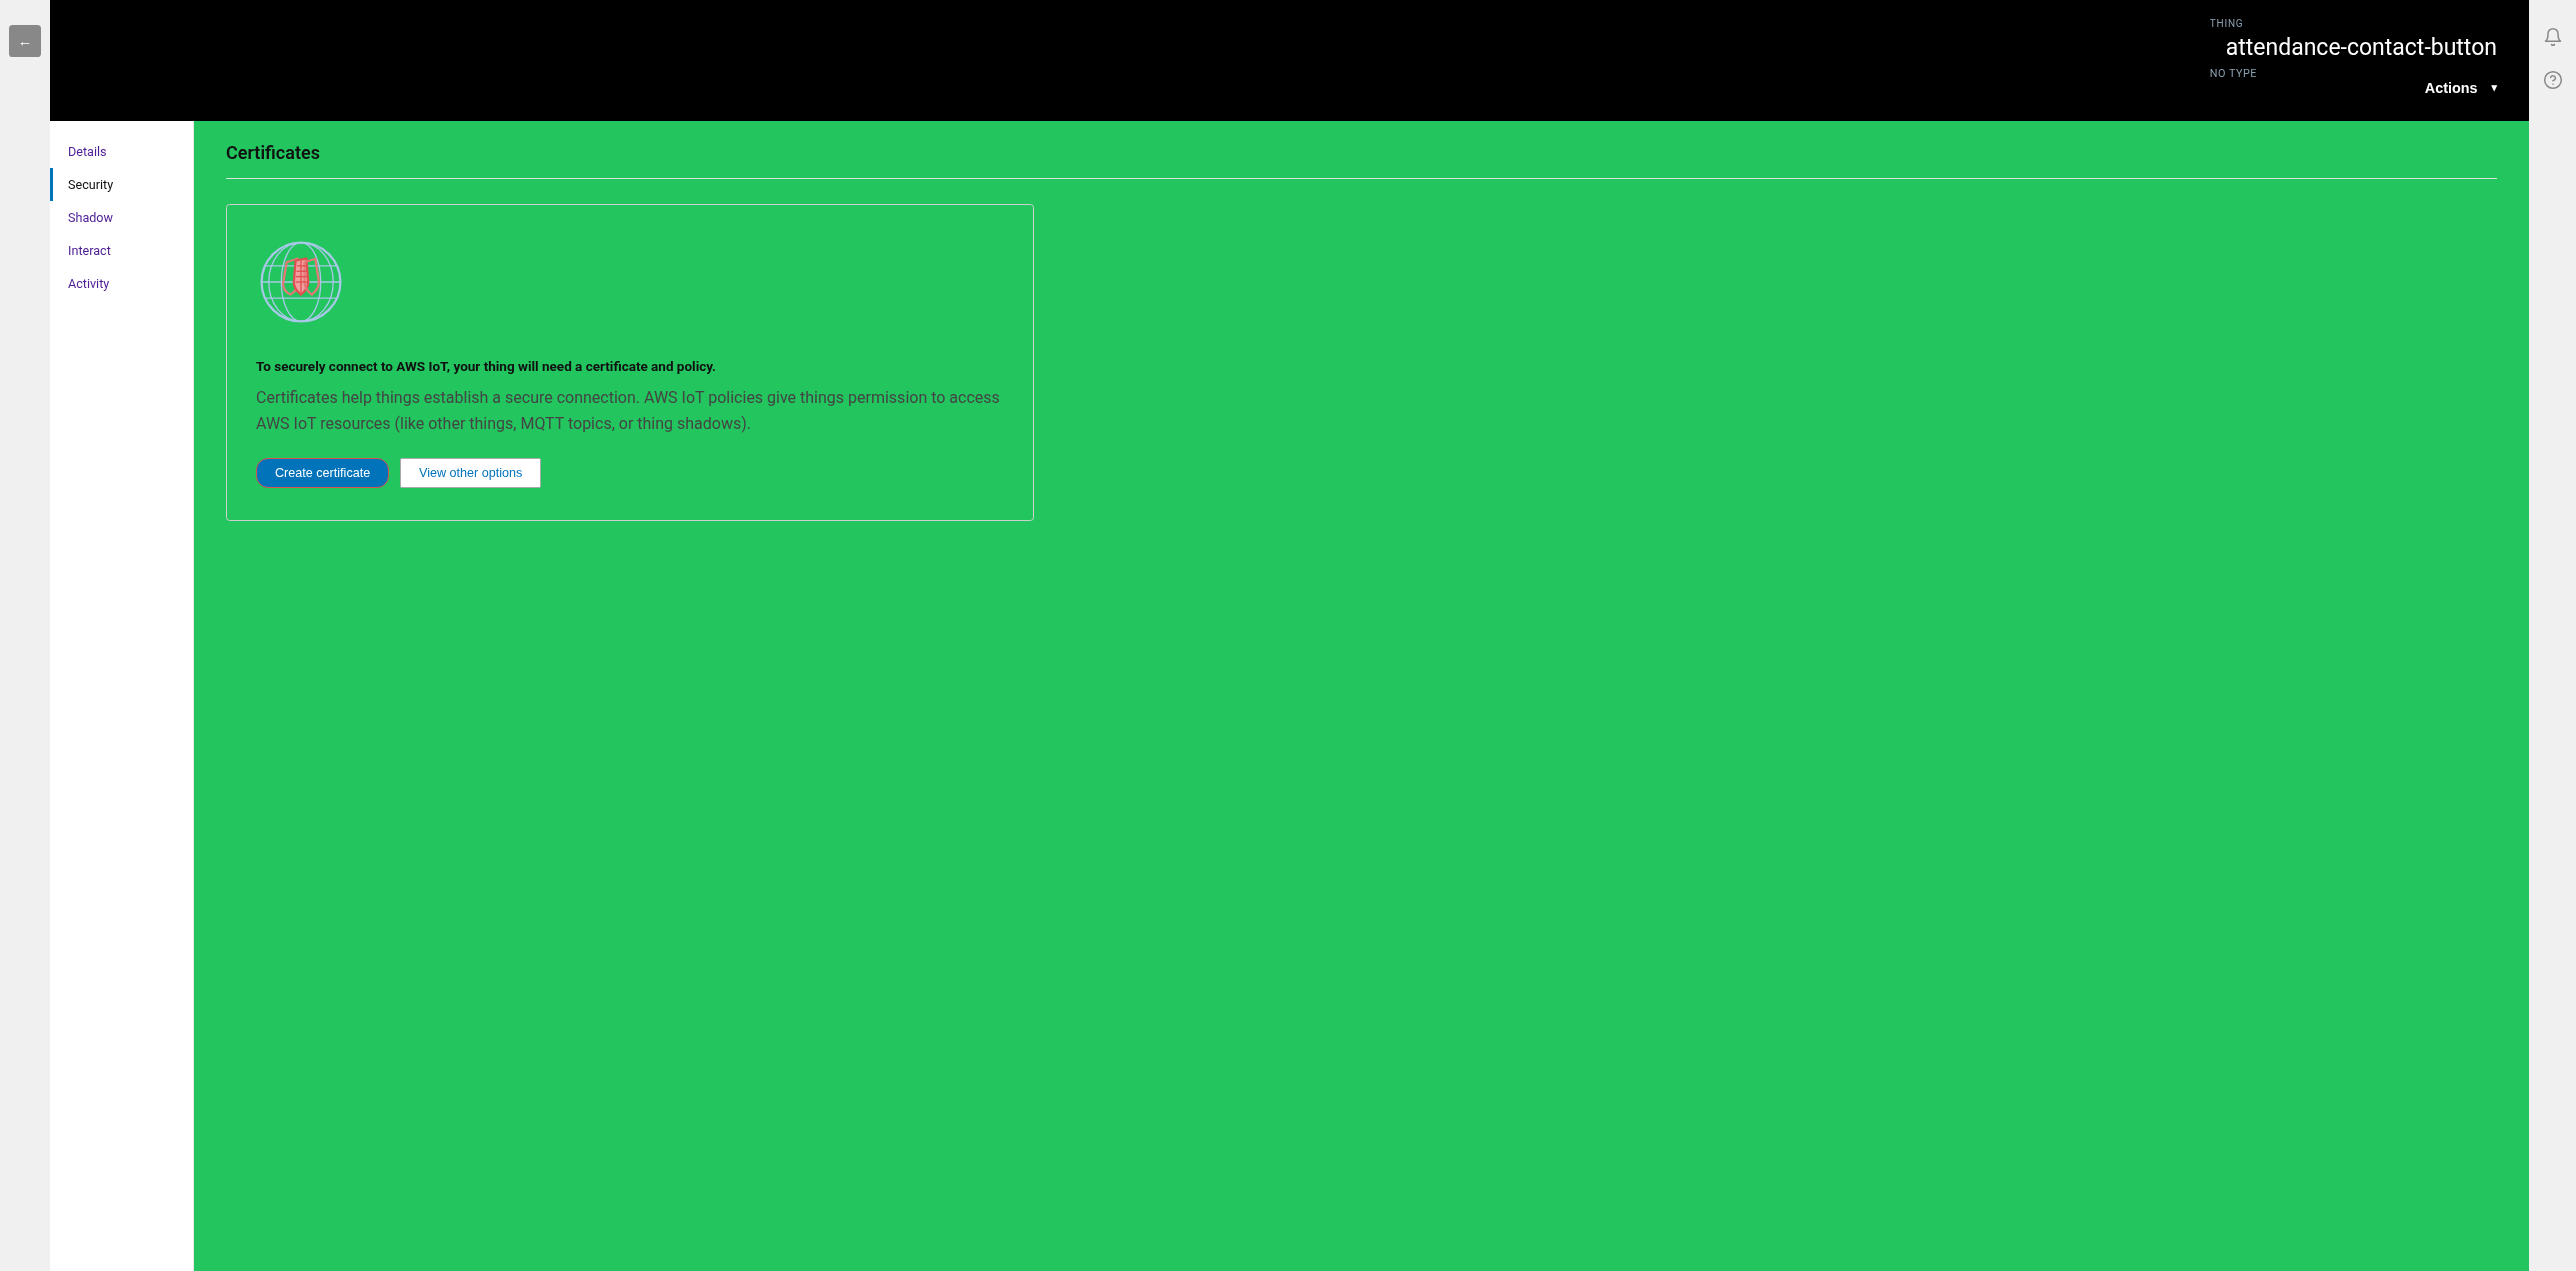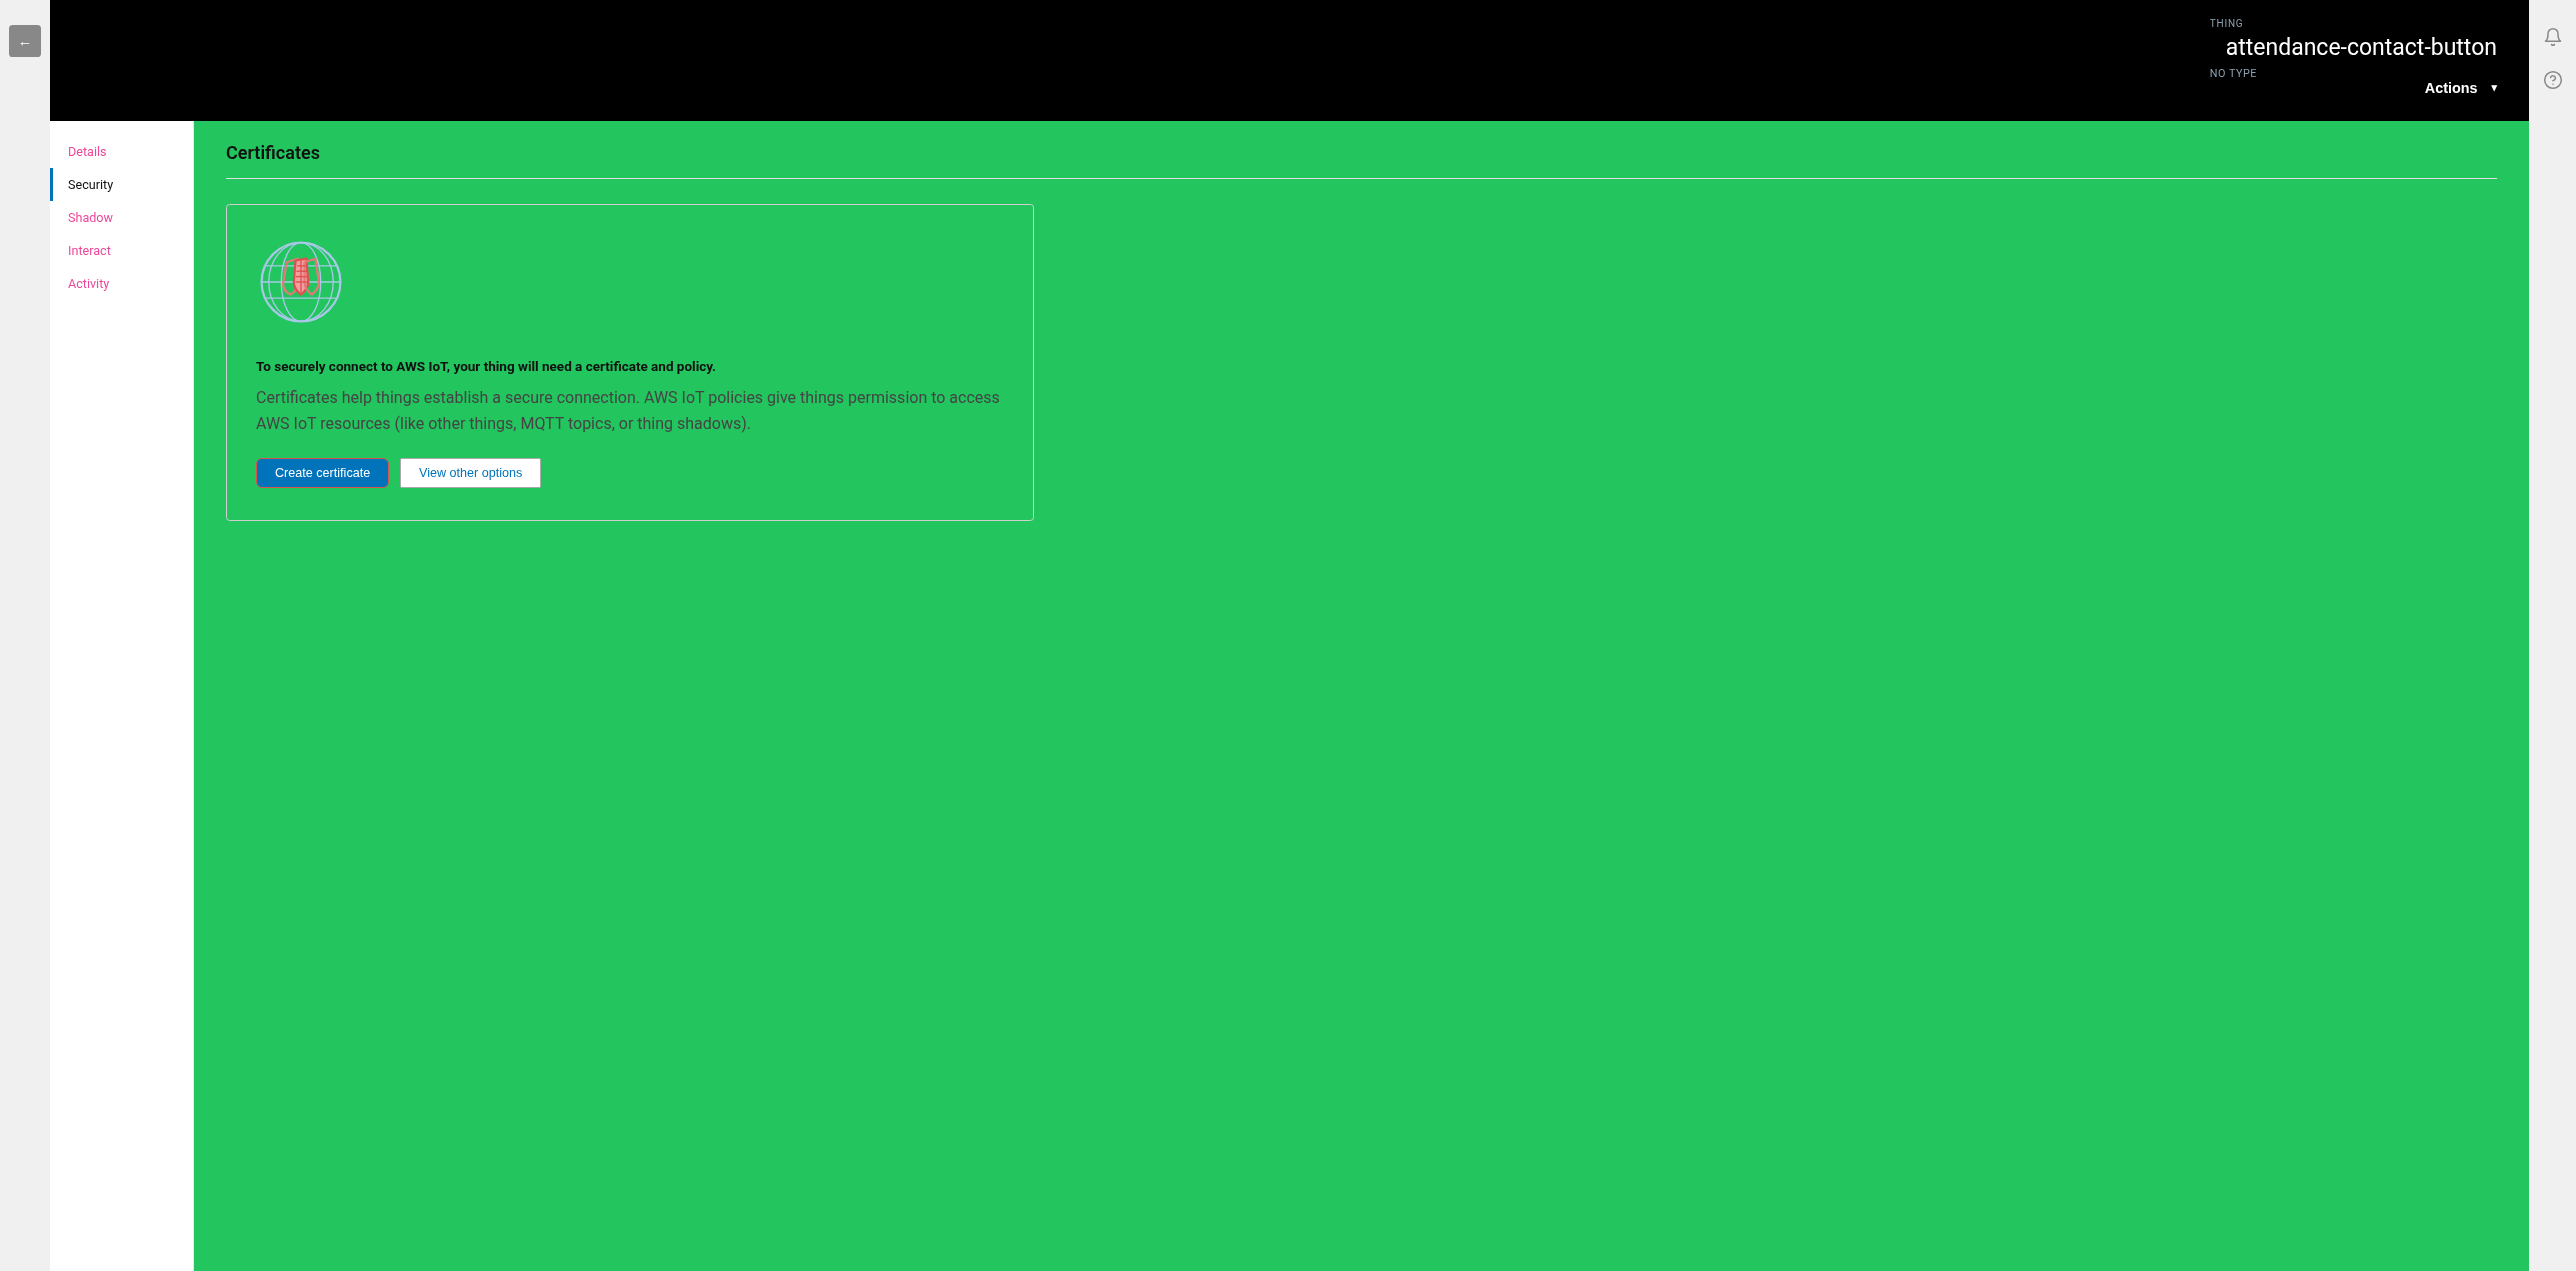--- a/index.html
+++ b/index.html
@@ -141,21 +141,21 @@
       width: 144px;
       background: white;
       padding-top: 14.4px;
       flex-shrink: 0;
       border-right: 0.9px solid #e8e8e8;
     }
 
     .nav-item {
       padding: 9px 18px;
       font-size: 12.6px;
-      color: #ec4899;
+      color: #4c1d95;
       cursor: pointer;
       position: relative;
     }
 
     .nav-item.active {
       font-weight: 400;
       color: #111;
     }
 
     .nav-item.active::before {
@@ -239,21 +239,21 @@
       display: flex;
       flex-direction: row;
       gap: 10.8px;
       align-items: center;
     }
 
     .btn-primary {
       background: #0073bb;
       color: white;
       border: 1.8px solid #d9534f;
-      border-radius: 6px;
+      border-radius: 12px;
       padding: 7.2px 18px;
       font-size: 12.6px;
       font-weight: 500;
       cursor: pointer;
     }
 
     .btn-secondary {
       background: white;
       color: #0073bb;
       border: 0.9px solid #aaa;

